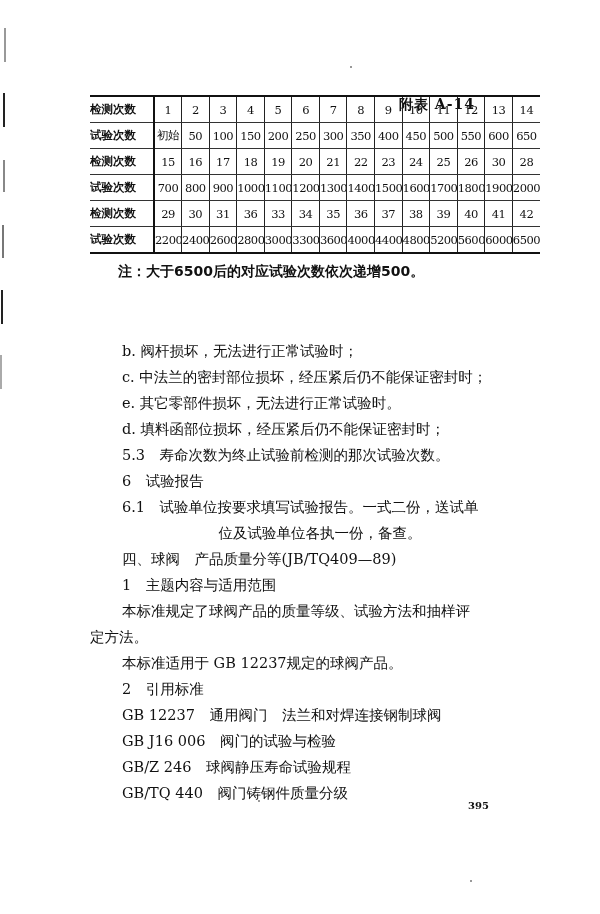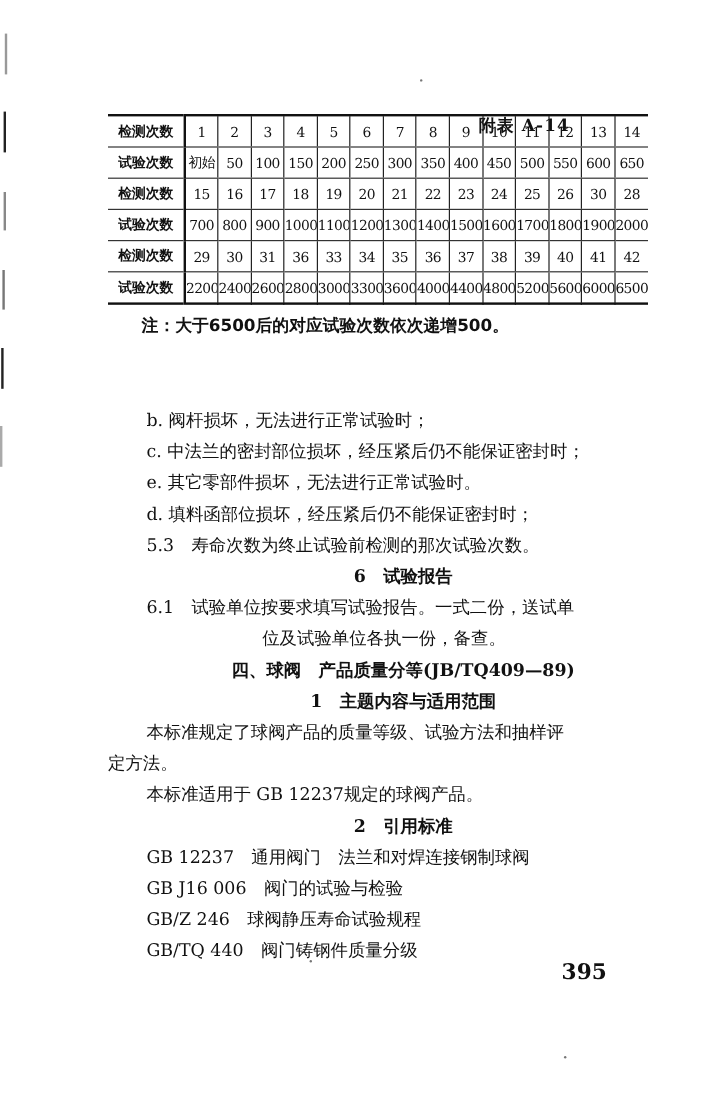--- a/index.html
+++ b/index.html
@@ -17,36 +17,36 @@
     border-collapse: collapse; table-layout: fixed;
     border-top: 2px solid #111; border-bottom: 2px solid #111;
     font-size: 11.5px;
   }
   table.data td {
     height: 25px; padding: 0; text-align: center; vertical-align: middle;
     border-left: 1px solid #222; border-bottom: 1px solid #333; white-space: nowrap; overflow: hidden;
     letter-spacing: -0.5px;
   }
   table.data tr:last-child td { border-bottom: none; }
-  table.data td.label { border-left: none; border-right: 2px solid #111; font-weight: bold; font-size: 11.5px; text-align: center; letter-spacing: 0; }
+  table.data td.label { border-left: none; border-right: 2px solid #111; font-weight: bold; font-size: 11.5px; text-align: left; letter-spacing: 0; }
   table.data td.c1 { border-left: none; }
   table.data col.lab { width: 64px; }
   .note {
     position: absolute; top: 263px; left: 118px; font-size: 14px; font-weight: bold;
     font-family: "DejaVu Sans", sans-serif;
     text-align: center;
   }
   .body-text {
     position: absolute; left: 90px; width: 460px; font-size: 14.5px; line-height: 26px;
   }
   .para { margin: 0; white-space: nowrap; }
   .indent { padding-left: 32px; }
-  .bold { font-weight: bold; text-align: center; }
+  .bold { font-weight: normal; }
   .page-number {
-    position: absolute; top: 800px; left: 468px; font-size: 18px; font-weight: bold;
+    position: absolute; top: 800px; left: 468px; font-size: 10px; font-weight: bold;
   }
   .speck { position: absolute; width: 2px; height: 2px; background: #777; border-radius: 1px; }
 </style>
 </head>
 <body>
 
 <div class="margin-mark" style="left:4px;top:28px;height:34px;background:#999;"></div>
 <div class="margin-mark" style="left:3px;top:93px;height:34px;background:#222;"></div>
 <div class="margin-mark" style="left:3px;top:160px;height:32px;background:#888;"></div>
 <div class="margin-mark" style="left:2px;top:225px;height:33px;background:#777;"></div>

